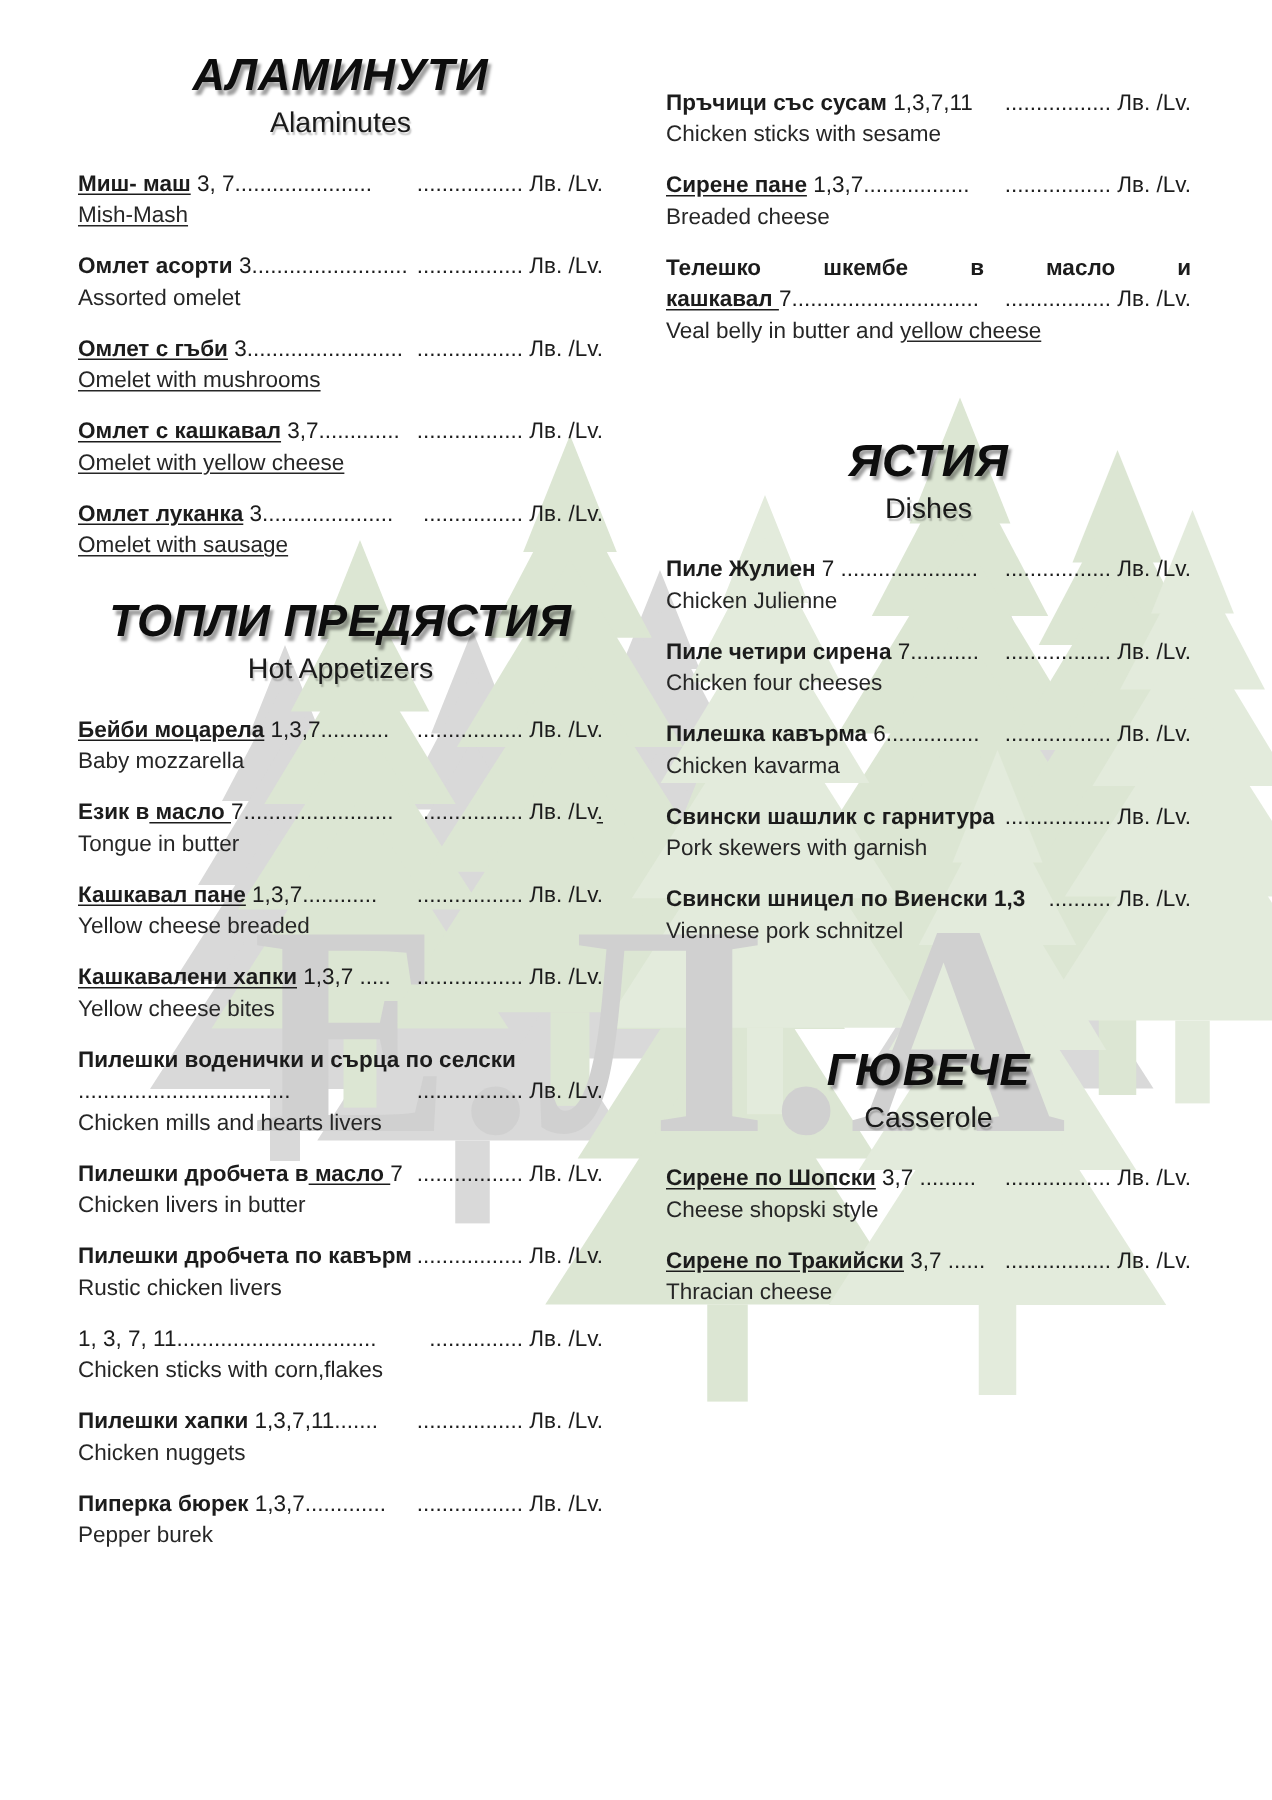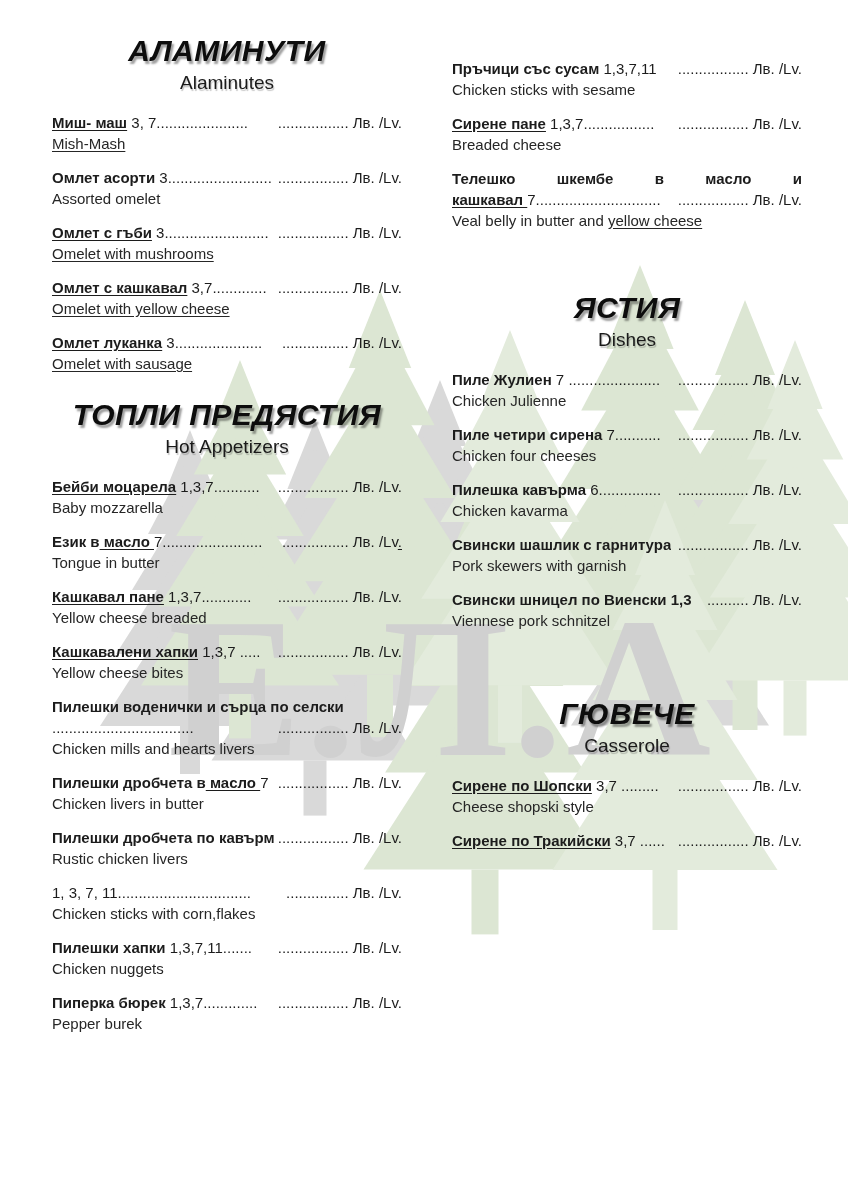--- a/index.html
+++ b/index.html
@@ -11,21 +11,21 @@
   
   .watermark{position:absolute;inset:0;pointer-events:none;}
   .watermark svg{position:absolute;left:0;top:0;}
   .wm-letters{
     position:absolute;left:168px;top:588px;
     font-family:"Liberation Serif",serif;font-weight:bold;
     font-size:200px;line-height:1;letter-spacing:4px;
     color:#d0d0d0;white-space:nowrap;
   }
   
-  .columns{position:absolute;inset:0;display:flex;padding:30px 46px 0 52px;gap:22px;justify-content:space-between;}
+  .columns{position:absolute;inset:0;display:flex;padding:30px 46px 0 52px;gap:42px;}
   .col{width:350px;position:relative;}
   .col-right{padding-top:28px;}
   
   .section-title{
     font-size:30px;font-weight:bold;font-style:italic;
     text-align:center;margin:24px 0 4px;letter-spacing:0.5px;
     color:#0d0d0d;text-shadow:2px 3px 2px rgba(0,0,0,0.38);
   }
   .col-left .section:first-child .section-title{margin-top:4px;}
   .col-right .section:nth-child(2) .section-title{margin-top:60px;}
@@ -283,18 +283,19 @@
               <span class="lft"><span class="b u">Сирене по Шопски</span><span class=""> 3,7 .........</span></span>
               <span class="rgt"><span class="">................. Лв. /Lv.</span></span>
             </div>
             <div class="en"><span class="">Cheese shopski style</span></div>
           </div>
           <div class="item">
             <div class="line">
               <span class="lft"><span class="b u">Сирене по Тракийски</span><span class=""> 3,7 ......</span></span>
               <span class="rgt"><span class="">................. Лв. /Lv.</span></span>
             </div>
+            <div class="en"><span class="">Thracian cheese</span></div>
           </div>
         </div>
       </div>
   </div>
 
 </div>
 
 </body></html>

